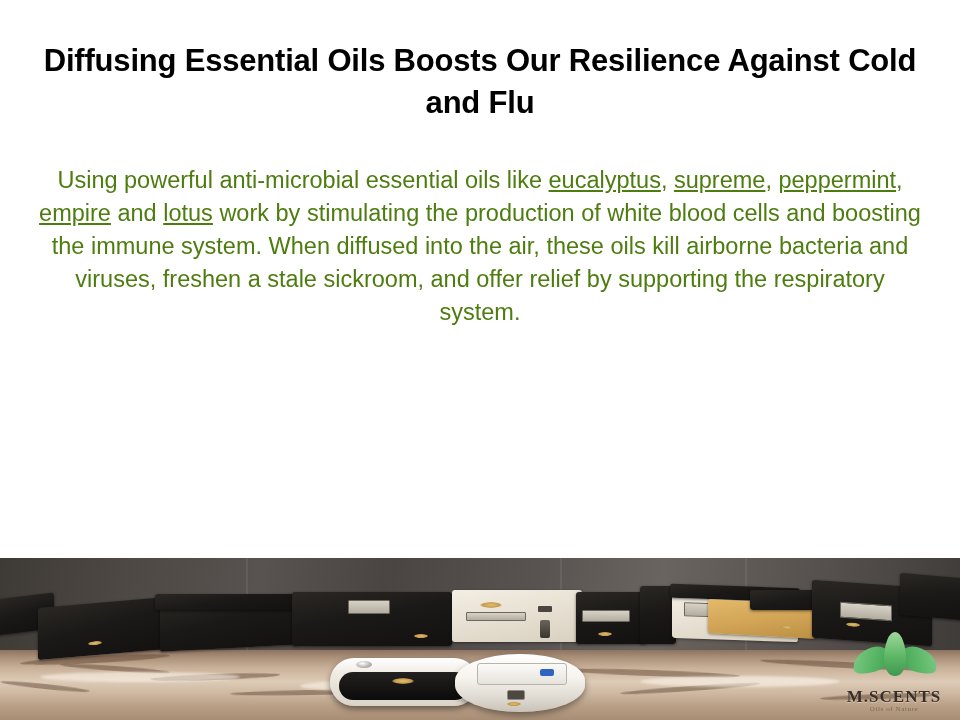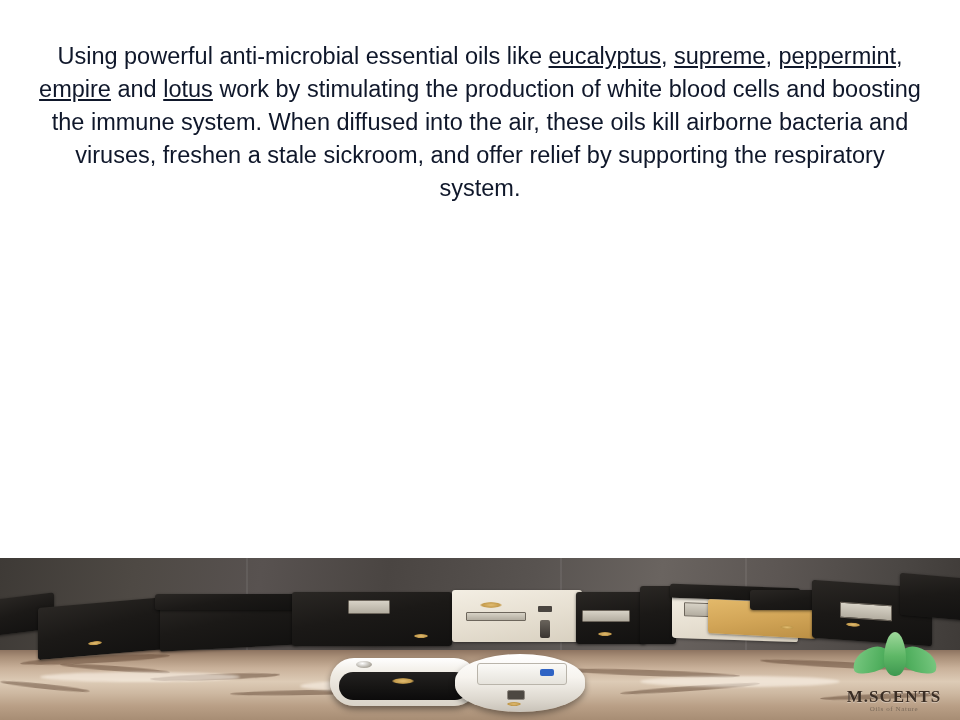--- a/index.html
+++ b/index.html
@@ -40,21 +40,21 @@
     color: #000000;
     letter-spacing: -0.2px;
   }
 
   .body-par {
     margin: 0;
     padding: 0 14px;
     font-size: 23.5px;
     line-height: 33px;
     text-align: center;
-    color: #0f172a;
+    color: #4d7c0f;
     font-weight: normal;
   }
   #par-1 { margin-top: 40px; }
   #par-2 { margin-top: 33px; }
   #par-3 { margin-top: 33px; }
 
   .u { text-decoration: underline; text-underline-offset: 2px; }
 
   
   #photo {
@@ -257,20 +257,21 @@
     opacity: 0.85;
   }
 </style>
 </head>
 <body>
 
 <div id="slide">
 
   <div id="text-area">
 
+    <h1 id="slide-title">Diffusing Essential Oils Boosts Our Resilience Against Cold and Flu</h1>
 
     <p class="body-par" id="par-1">
       <span>Using powerful anti-microbial essential oils like </span><span class="u">eucalyptus</span><span>, </span><span class="u">supreme</span><span>, </span><span class="u">peppermint</span><span>, </span><span class="u">empire</span><span> and </span><span class="u">lotus</span><span> work by stimulating the production of white blood cells and boosting the immune system. When diffused into the air, these oils kill airborne bacteria and viruses, freshen a stale sickroom, and offer relief by supporting the respiratory system.</span>
     </p>
 
 
   </div>
 
   <div id="photo">
 

